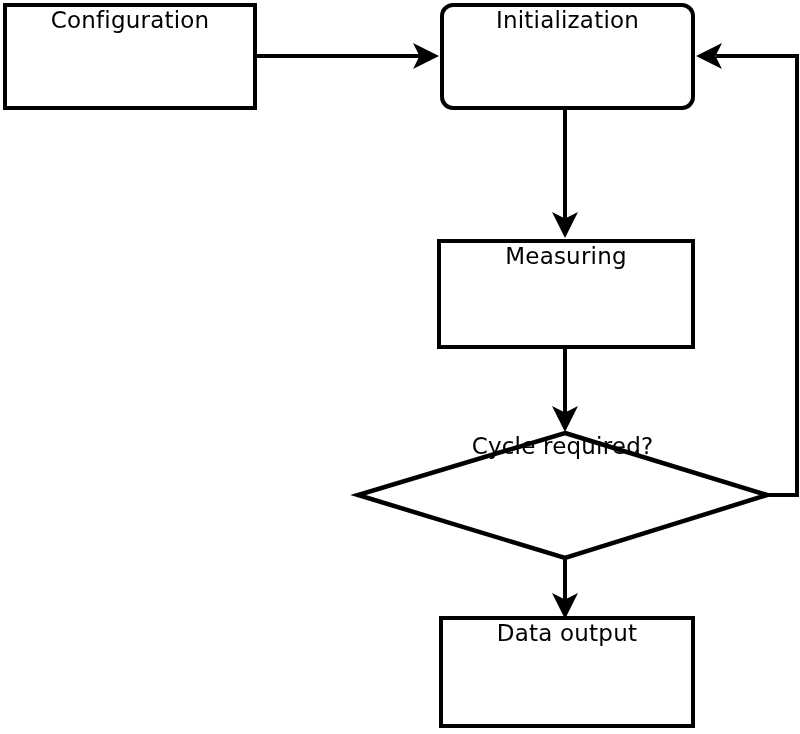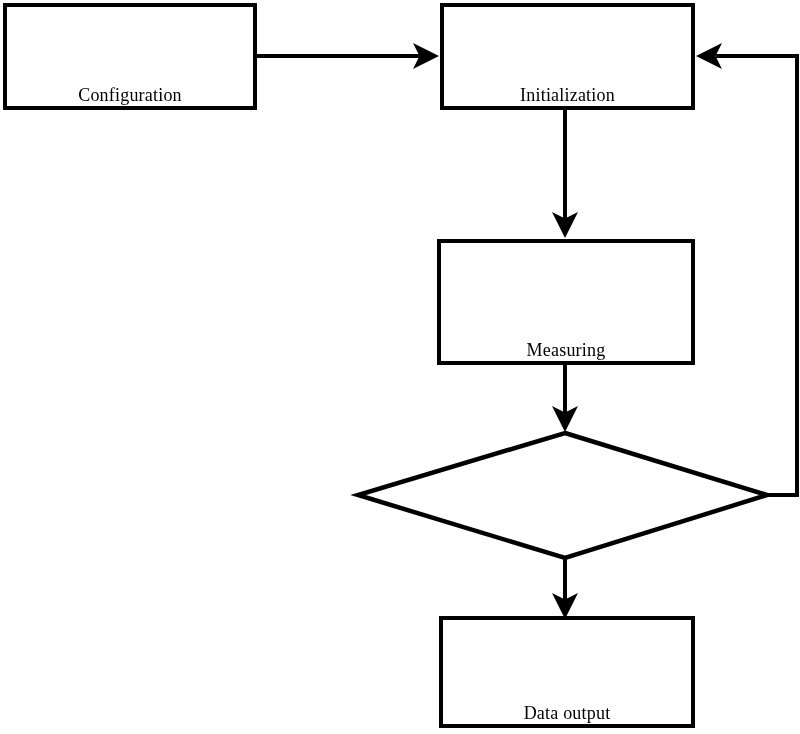--- a/index.html
+++ b/index.html
@@ -19,39 +19,38 @@
     position: absolute;
     left: 0;
     top: 0;
     width: 800px;
     height: 734px;
   }
   .node {
     position: absolute;
     box-sizing: border-box;
     display: flex;
-    align-items: flex-end;
+    align-items: flex-start;
     justify-content: center;
     text-align: center;
-    font-size: 18px;
+    font-size: 23px;
     color: #000000;
     letter-spacing: 0.2px;
-    font-family: Liberation Serif, serif;
   }
   .node.rect {
     border: 4px solid #000000;
     background: #ffffff;
   }
   .node.diamond-label {
     border: none;
     background: transparent;
   }
   #node-configuration { left: 3px;   top: 3px;   width: 254px; height: 107px; }
-  #node-initialization{ left: 440px; top: 3px;   width: 255px; height: 107px; }
-  #node-measuring     { left: 437px; top: 239px; width: 258px; height: 126px; }
+  #node-initialization{ left: 440px; top: 3px;   width: 255px; height: 107px; border-radius: 13px; }
+  #node-measuring     { left: 437px; top: 239px; width: 258px; height: 110px; }
   #node-data-output   { left: 439px; top: 616px; width: 256px; height: 112px; }
   #node-cycle-required{ left: 358px; top: 433px; width: 409px; height: 125px; }
 </style>
 </head>
 <body>
 
 <div class="canvas">
 
   <svg class="edge-layer" width="800" height="734" viewBox="0 0 800 734">
 
@@ -88,18 +87,21 @@
   </div>
 
   <div class="node rect" id="node-initialization">
     <span>Initialization</span>
   </div>
 
   <div class="node rect" id="node-measuring">
     <span>Measuring</span>
   </div>
 
+  <div class="node diamond-label" id="node-cycle-required">
+    <span>Cycle required?</span>
+  </div>
 
   <div class="node rect" id="node-data-output">
     <span>Data output</span>
   </div>
 
 </div>
 
 </body></html>

